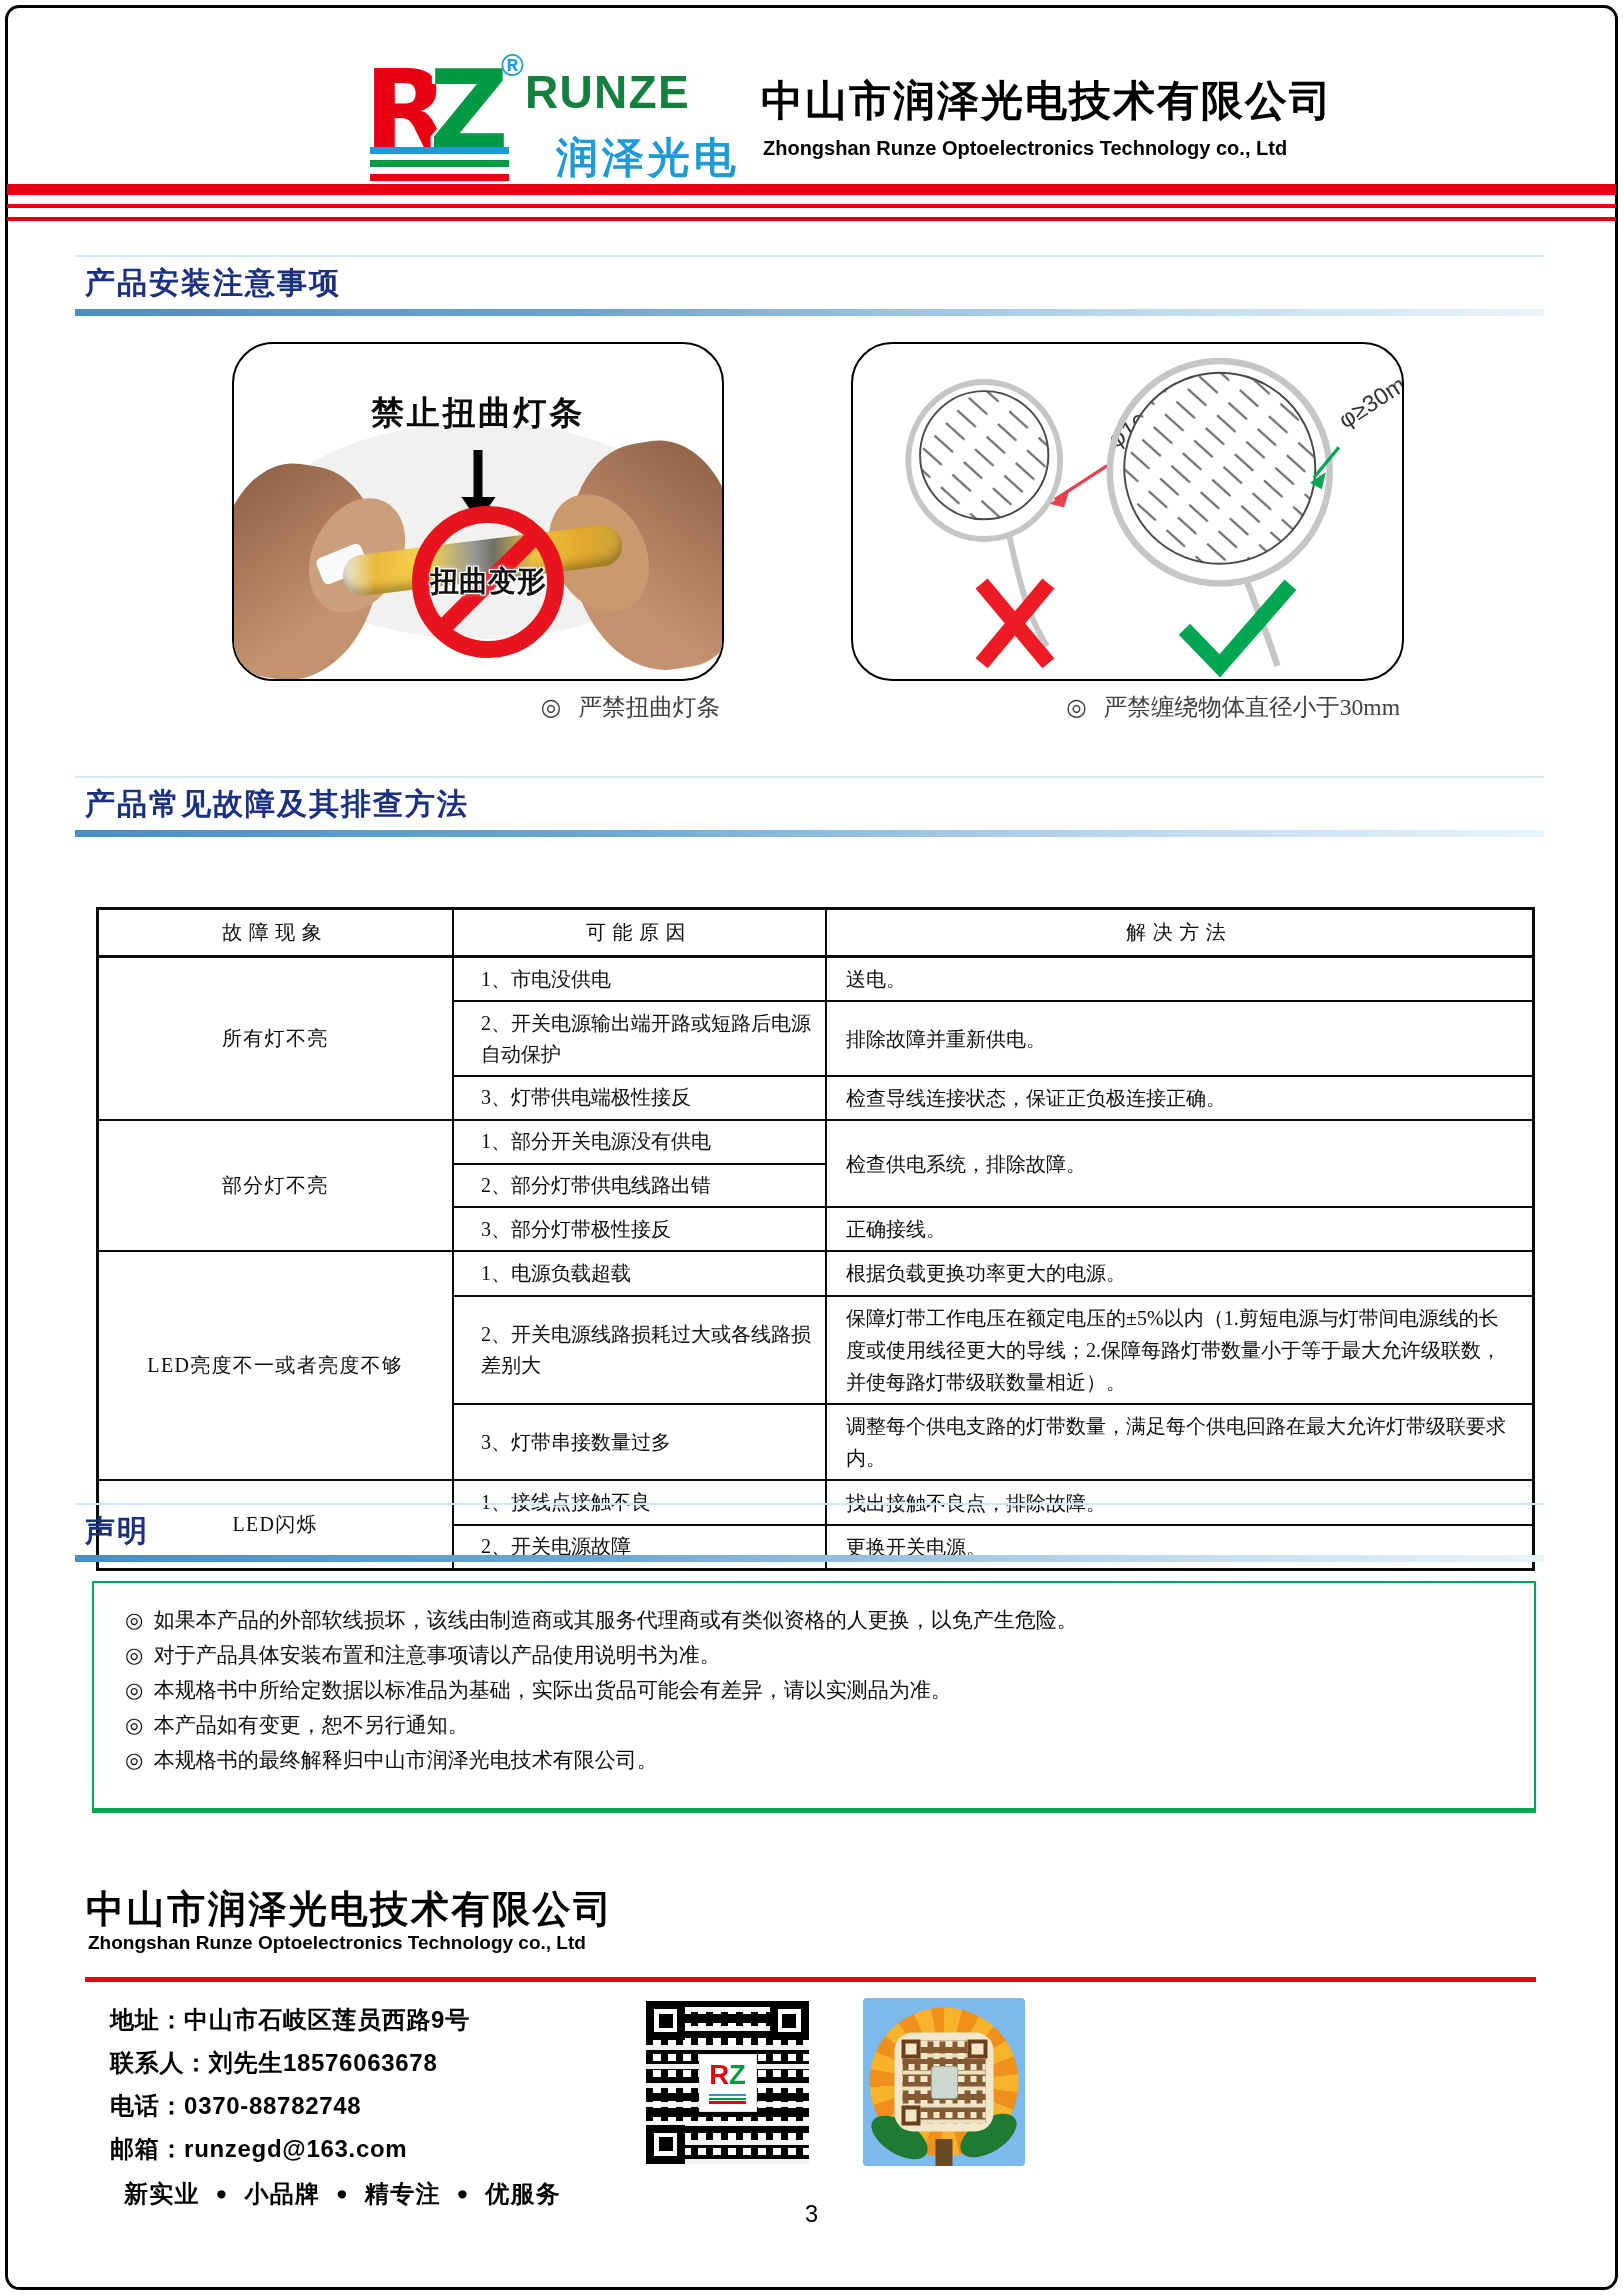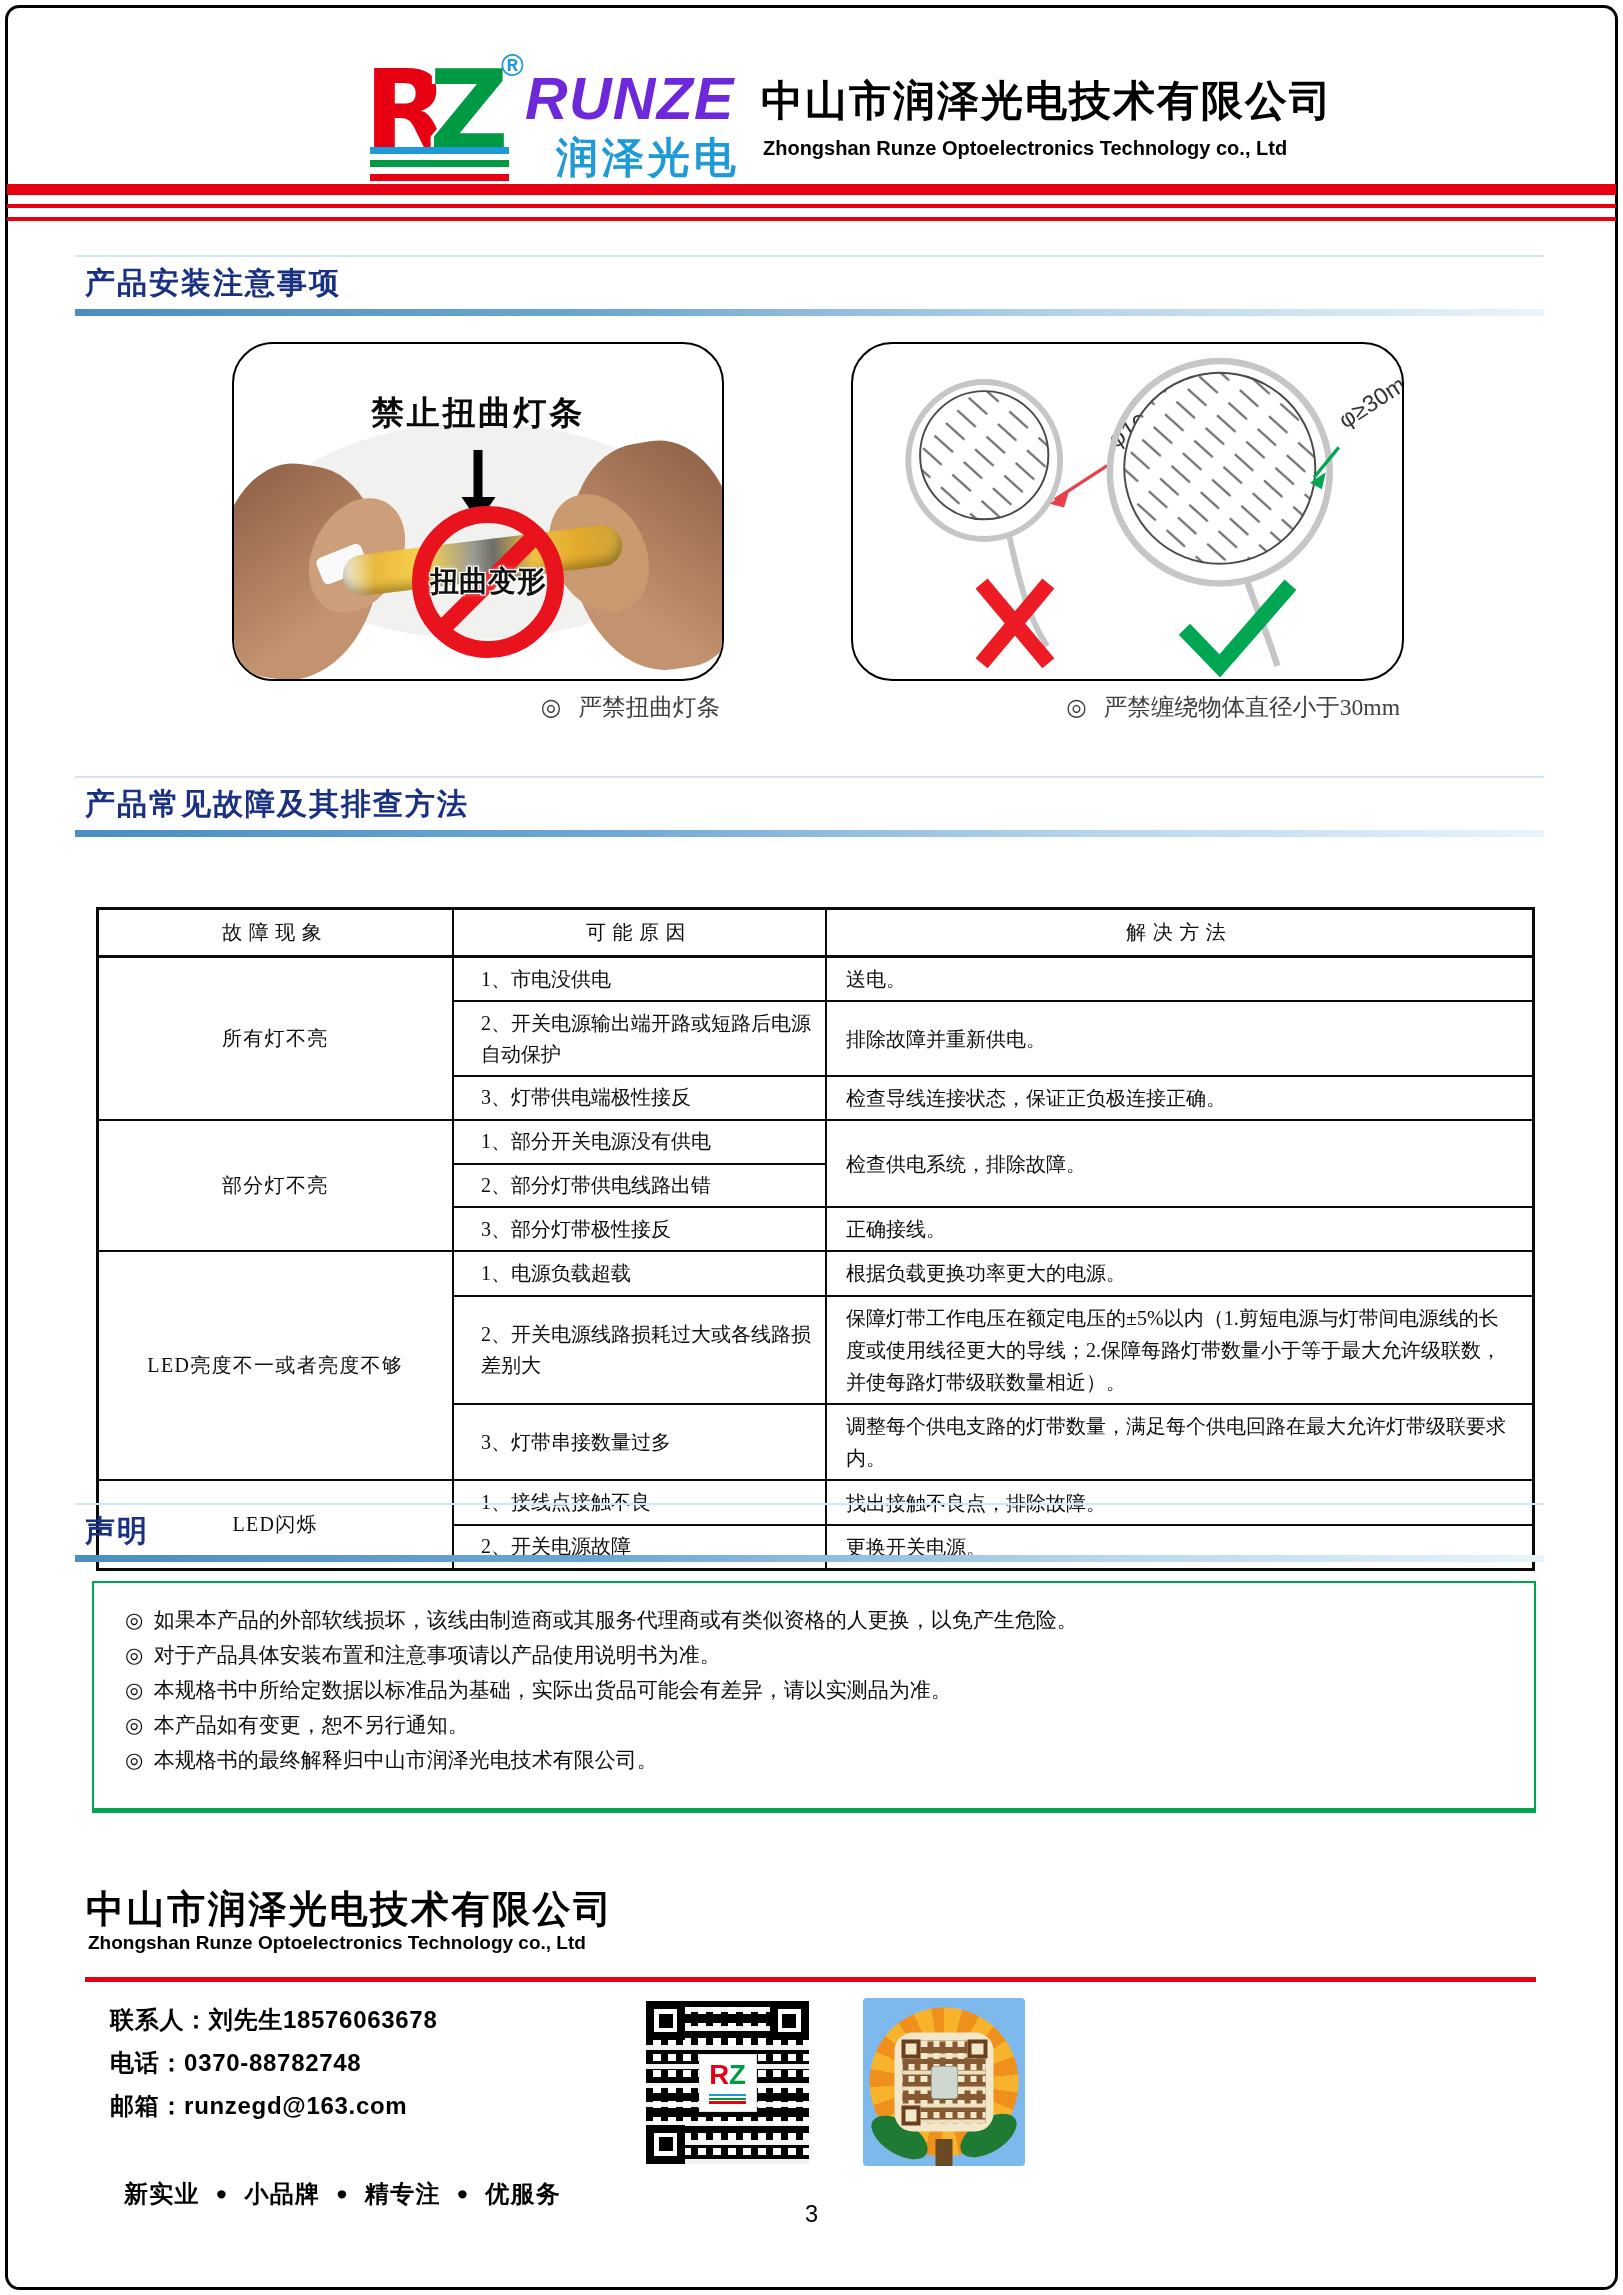--- a/index.html
+++ b/index.html
@@ -14,22 +14,22 @@
   
   .logo-r{position:absolute;left:364px;top:56px;font-size:110px;line-height:1;font-weight:900;
           color:#e60012;font-family:"DejaVu Sans",sans-serif;letter-spacing:-5.2px;}
   .logo-z{position:absolute;left:429px;top:56px;font-size:110px;line-height:1;font-weight:900;
           color:#009a44;font-family:"DejaVu Sans",sans-serif;text-shadow:-3.3px 0 0 #fff;}
   .logo-reg{position:absolute;left:501px;top:48px;font-size:31px;font-weight:bold;color:#1e9ad6;}
   .stripe{position:absolute;left:370px;width:139px;height:7.2px;}
   .stripe.s-blue{top:147px;background:#1e9ad6;}
   .stripe.s-green{top:160px;background:#009a44;}
   .stripe.s-red{top:174px;background:#e60012;}
-  .brand-en{position:absolute;left:525px;top:65px;font-size:59px;font-weight:900;color:#6d28d9;
-            letter-spacing:1.3px;font-stretch:condensed;font-style:italic;}
+  .brand-en{position:absolute;left:525px;top:65px;font-size:46px;font-weight:900;color:#15803d;
+            letter-spacing:1.3px;font-stretch:condensed;}
   .brand-cn{position:absolute;left:556px;top:130px;font-size:42px;font-weight:900;color:#1e9ad6;letter-spacing:3.9px;}
   .company-cn{position:absolute;left:761px;top:73px;font-size:42px;font-weight:900;color:#000;letter-spacing:2px;}
   .company-en{position:absolute;left:763px;top:137px;font-size:20px;font-weight:900;color:#000;}
 
   .redbar{position:absolute;left:7.2px;right:7.2px;background:#e60012;}
   .redbar.thick{top:184px;height:11px;}
   .redbar.thin1{top:204px;height:3.9px;}
   .redbar.thin2{top:217px;height:3.9px;}
 
   
@@ -297,20 +297,21 @@
     <div class="st-item"><span class="marker">◎</span><span>本规格书中所给定数据以标准品为基础，实际出货品可能会有差异，请以实测品为准。</span></div>
     <div class="st-item"><span class="marker">◎</span><span>本产品如有变更，恕不另行通知。</span></div>
     <div class="st-item"><span class="marker">◎</span><span>本规格书的最终解释归中山市润泽光电技术有限公司。</span></div>
   </div>
 
   <div class="ft-company-cn">中山市润泽光电技术有限公司</div>
   <div class="ft-company-en">Zhongshan Runze Optoelectronics Technology co., Ltd</div>
   <div class="ft-redline"></div>
 
   <div class="contact">
+    <div class="row"><span>地址：</span><span>中山市石岐区莲员西路9号</span></div>
     <div class="row"><span>联系人：</span><span>刘先生18576063678</span></div>
     <div class="row"><span>电话：</span><span>0370-88782748</span></div>
     <div class="row"><span>邮箱：</span><span>runzegd@163.com</span></div>
   </div>
 
   <div class="qr1">
     <div class="noise"></div>
     <div class="finder tl"></div>
     <div class="finder tr"></div>
     <div class="finder bl"></div>

